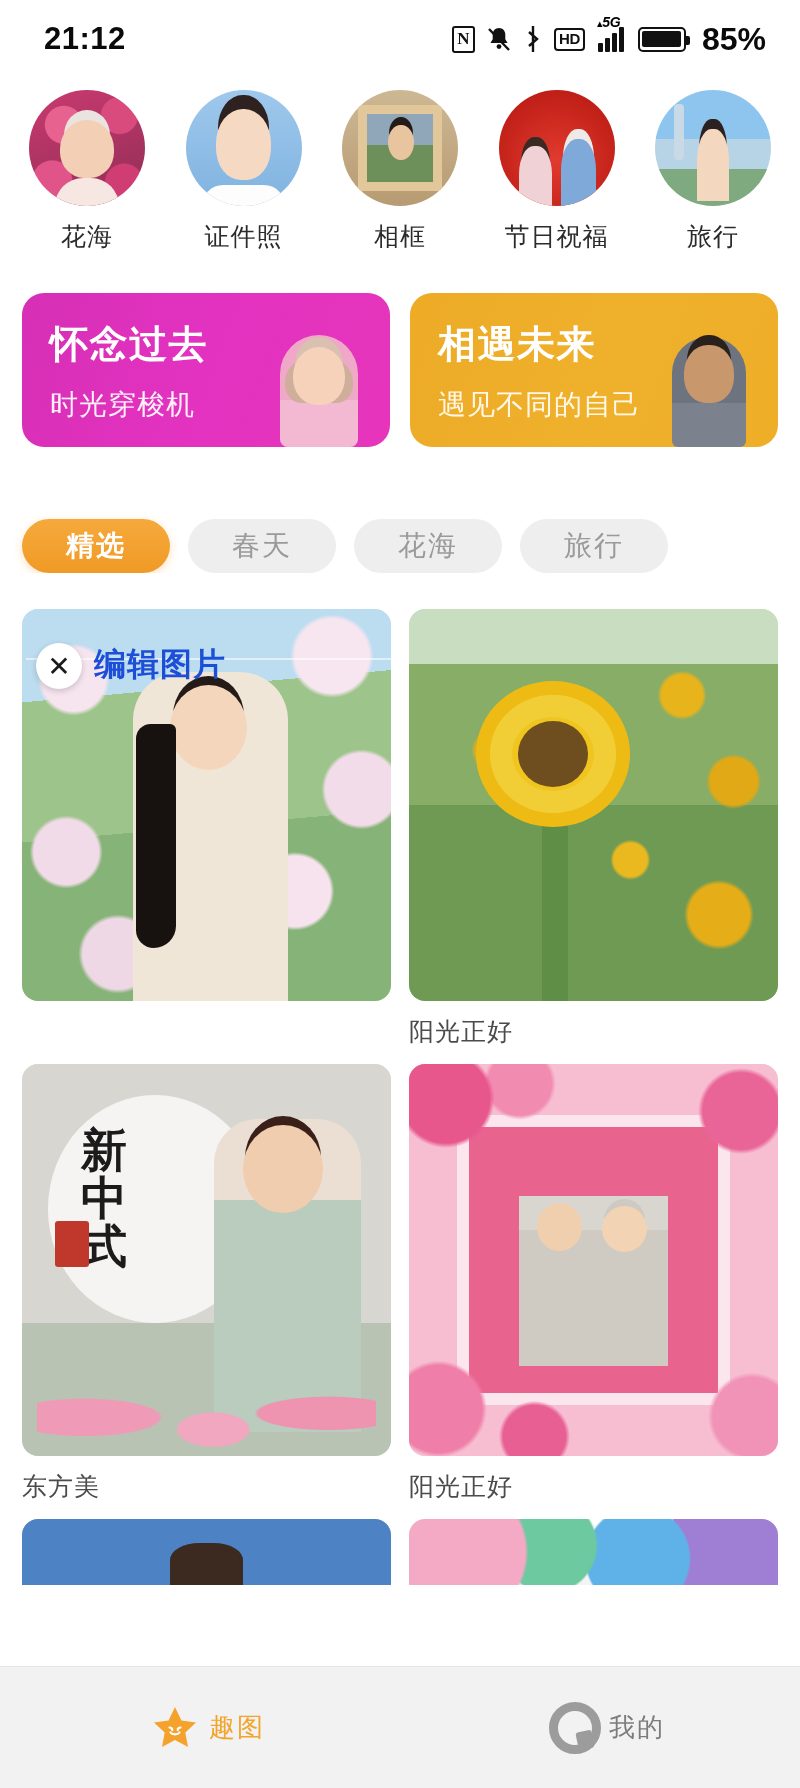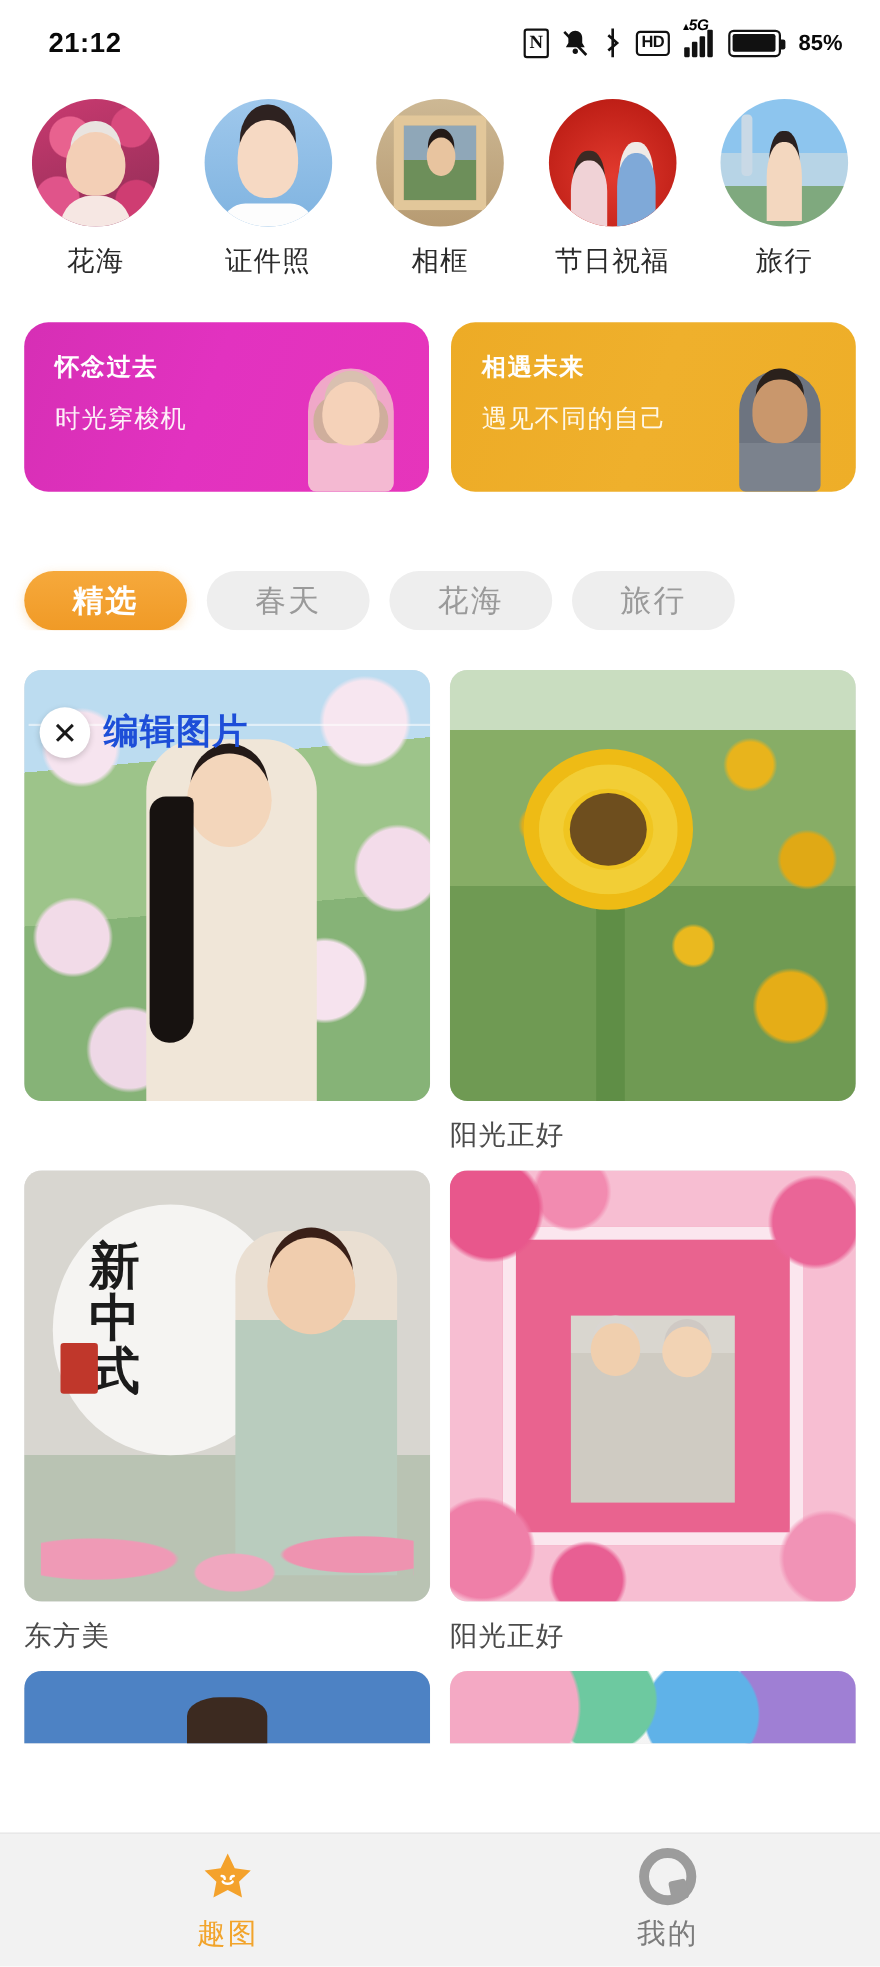--- a/index.html
+++ b/index.html
@@ -11,21 +11,21 @@
     overflow: hidden;
   }
   #app { position: relative; width: 800px; height: 1788px; background: #fff; overflow: hidden; }
 
   
   .status-bar {
     height: 78px; display: flex; align-items: center;
     justify-content: space-between; padding: 0 34px 0 44px;
     background: #fff;
   }
-  .status-time { font-size: 25px; font-weight: 600; color: #0a0a0a; letter-spacing: .5px; }
+  .status-time { font-size: 31px; font-weight: 600; color: #0a0a0a; letter-spacing: .5px; }
   .status-icons { display: flex; align-items: center; gap: 11px; }
   .sb-ico { display: flex; align-items: center; justify-content: center; color: #111; }
   .ico-nfc {
     width: 23px; height: 27px; border: 2.6px solid #111; border-radius: 3px;
     font-size: 17px; font-weight: 700; line-height: 22px; text-align: center;
     font-family: "Liberation Serif", serif;
   }
   .ico-hd {
     width: 31px; height: 23px; border: 2.6px solid #111; border-radius: 4px;
     font-size: 15px; font-weight: 700; line-height: 18px; text-align: center;
@@ -44,21 +44,21 @@
   .bar.b3 { height: 19px; } .bar.b4 { height: 25px; }
   .battery {
     width: 48px; height: 25px; border: 2.6px solid #111; border-radius: 5px;
     position: relative; padding: 2.5px; margin-left: 3px;
   }
   .battery::after {
     content: ""; position: absolute; right: -6px; top: 7px;
     width: 4px; height: 9px; background: #111; border-radius: 0 2px 2px 0;
   }
   .battery .fill { height: 100%; background: #111; border-radius: 2px; }
-  .battery-pct { font-size: 20px; font-weight: 600; color: #0a0a0a; margin-left: 5px; }
+  .battery-pct { font-size: 32px; font-weight: 600; color: #0a0a0a; margin-left: 5px; }
 
   
   .categories { display: flex; justify-content: space-between; padding: 12px 22px 0 22px; }
   .cat { width: 130px; display: flex; flex-direction: column; align-items: center; }
   .cat-avatar {
     width: 116px; height: 116px; border-radius: 50%; overflow: hidden;
     position: relative; background: #ddd;
   }
   .cat-label { margin-top: 14px; font-size: 25px; color: #2b2b2b; letter-spacing: 1px; }
 
@@ -99,22 +99,22 @@
                  background:#c9d9e6; border-radius:4px; }
 
   
   .banners { display: flex; gap: 20px; padding: 40px 22px 0 22px; }
   .banner {
     flex: 1; height: 154px; border-radius: 22px; position: relative;
     overflow: hidden; padding: 26px 0 0 28px;
   }
   .banner.pink { background: linear-gradient(110deg,#d62fb5,#e232c0 45%,#e635bb); }
   .banner.amber { background: linear-gradient(110deg,#edab26,#efb02c 50%,#eeae28); }
-  .banner-title { font-size: 22px; font-weight: 700; color: #fff; letter-spacing: 1.5px; }
-  .banner-sub { margin-top: 16px; font-size: 23px; color: #fdf0f8; letter-spacing: 1px; }
+  .banner-title { font-size: 38px; font-weight: 700; color: #fff; letter-spacing: 1.5px; }
+  .banner-sub { margin-top: 16px; font-size: 28px; color: #fdf0f8; letter-spacing: 1px; }
   .banner.amber .banner-sub { color: #fff8e8; }
   .banner-face {
     position: absolute; right: 16px; bottom: 0; width: 108px; height: 122px;
   }
   .face-pink {
     position: absolute; left: 14px; bottom: 0; width: 78px; height: 112px;
     background: linear-gradient(180deg,#f0a8c8 0 58%, #f4b9d2 58% 100%);
     border-radius: 40px 40px 8px 8px;
   }
   .face-pink::after {
@@ -313,21 +313,21 @@
     background: rgba(255,255,255,.55); z-index: 5;
   }
 
   
   .bottom-nav {
     position: absolute; left: 0; right: 0; bottom: 0; height: 122px;
     background: #f2f2f2; display: flex; align-items: center;
     border-top: 1px solid #e4e4e4;
   }
   .nav-item {
-    flex: 1; display: flex; flex-direction: column; align-items: center;
+    flex: 1; display: flex; flex-direction: row; align-items: center;
     justify-content: center; gap: 8px; padding-left: 14px;
   }
   .nav-label { font-size: 26px; letter-spacing: 2px; }
   .nav-item.active .nav-label { color: #f2a42b; }
   .nav-item:not(.active) .nav-label { color: #7c7c7c; }
   .star-icon { width: 52px; height: 52px; position: relative; }
   .star-icon svg { width: 52px; height: 52px; display: block; }
   .q-icon {
     width: 52px; height: 52px; border-radius: 50%;
     border: 9px solid #9c9c9c; position: relative;

